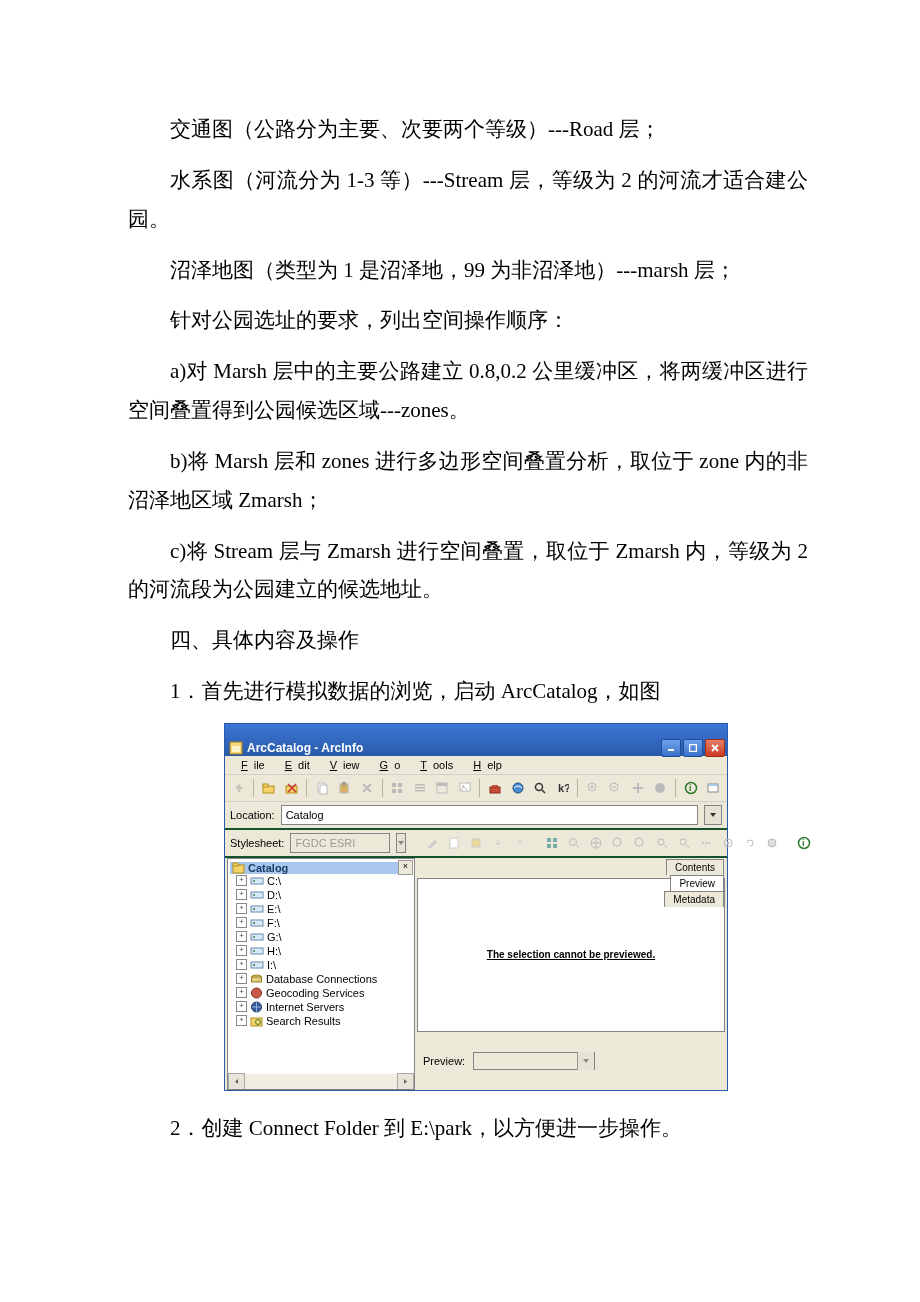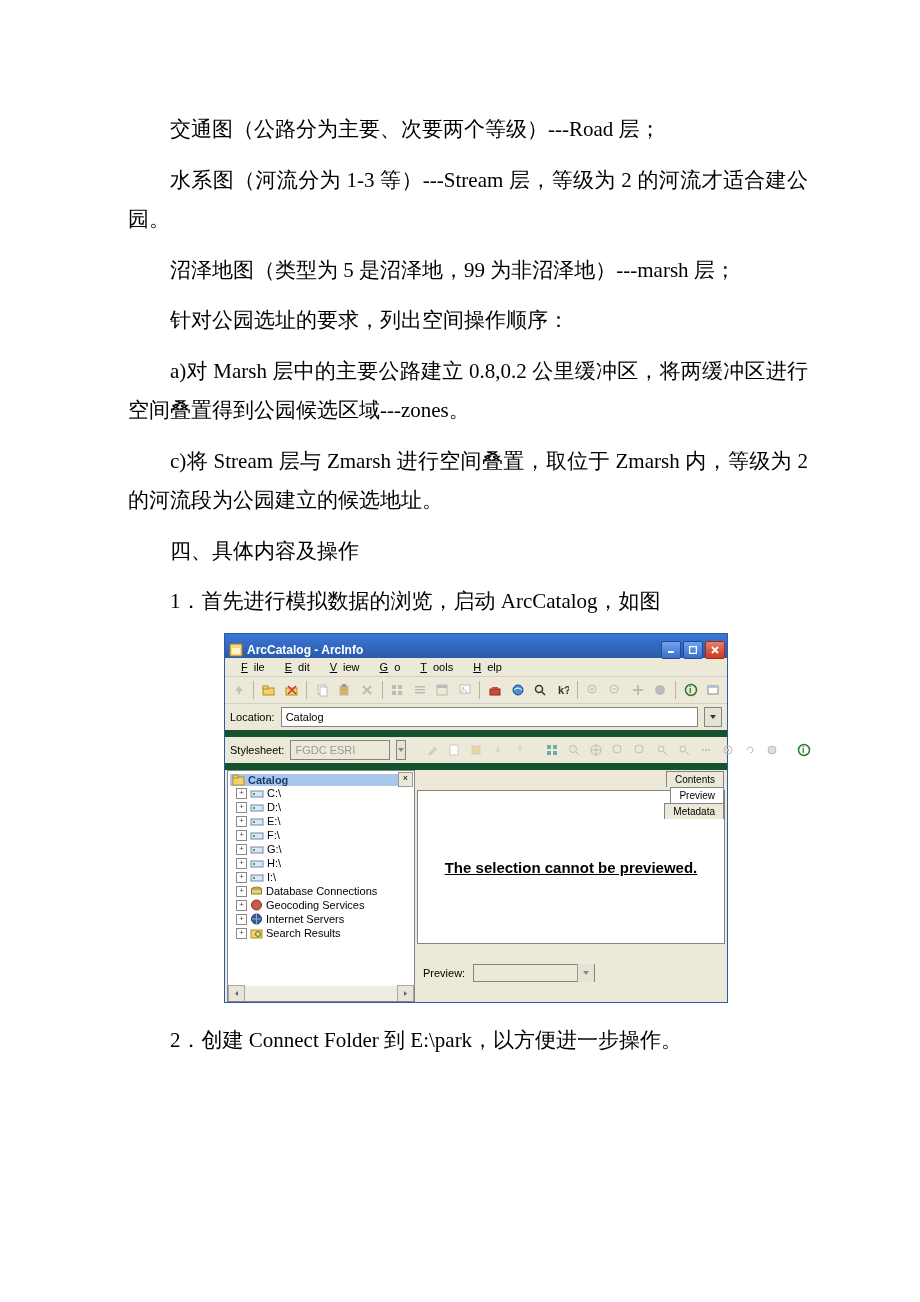--- a/index.html
+++ b/index.html
@@ -34,21 +34,21 @@
     background: #ece9d8;
     box-shadow: 0 0 0 1px #ece9d8 inset;
   }
   .titlebar {
     height: 16px;
     background: linear-gradient(to bottom, #3b77d6 0%, #2a5aa9 100%);
     display: flex;
     align-items: center;
     color: #fff;
     font-weight: bold;
-    padding: 8px 2px 0 4px;
+    padding: 16px 2px 0 4px;
   }
   .titlebar .app-icon {
     width: 14px; height: 14px; margin-right: 4px;
     display: inline-flex; align-items: center; justify-content: center;
   }
   .titlebar .title-text { flex: 1; font-size: 12px; }
   .win-btns { display: flex; gap: 2px; }
   .win-btn {
     width: 18px; height: 16px;
     background: linear-gradient(to bottom,#6fa3ec,#3a70c9);
@@ -77,21 +77,21 @@
     width: 18px; height: 18px;
     display:flex; align-items:center; justify-content:center;
     border: 1px solid transparent;
     border-radius:2px;
   }
   .tb-btn svg { display:block; }
 
   .field-row {
     display:flex; align-items:center; gap:6px;
     padding: 3px 5px;
-    border-bottom:7px solid #14532d;
+    border-bottom:2px solid #14532d;
   }
   .field-label { font-size:11px; }
   .text-input {
     flex:1;
     background:#fff;
     border:1px solid #848484;
     height:16px;
     padding:1px 4px;
     font-size:11px;
     display:flex; align-items:center;
@@ -171,41 +171,42 @@
     margin-right:1px;
     font-size:10px;
     position:relative; top:1px;
   }
   .tab.active { background:#fff; }
   .content-body {
     flex:1; background:#fff; border:1px solid #848484; border-top:none;
     display:flex; align-items:center; justify-content:center;
   }
   .msg-link {
-    font-weight:bold; text-decoration:underline; font-size:15px;
+    font-weight:bold; text-decoration:underline; font-size:10px;
   }
   .preview-row {
     display:flex; align-items:center; gap:8px;
     padding:20px 6px;
   }
   .preview-combo {
     width:120px; height:16px; border:1px solid #848484; background:#ece9d8;
     display:flex; align-items:center;
   }
   .preview-combo .pc-val { flex:1; padding:0 4px; color:#888; }
 </style>
 </head>
 <body>
 
 <div class="page">
   <p class="para">交通图（公路分为主要、次要两个等级）---Road 层；</p>
   <p class="para">水系图（河流分为 1-3 等）---Stream 层，等级为 2 的河流才适合建公园。</p>
-  <p class="para">沼泽地图（类型为 5 是沼泽地，99 为非沼泽地）---marsh 层；</p>
+  <p class="para">沼泽地图（类型为 1 是沼泽地，99 为非沼泽地）---marsh 层；</p>
   <p class="para">针对公园选址的要求，列出空间操作顺序：</p>
   <p class="para">a)对 Marsh 层中的主要公路建立 0.8,0.2 公里缓冲区，将两缓冲区进行空间叠置得到公园候选区域---zones。</p>
+  <p class="para">b)将 Marsh 层和 zones 进行多边形空间叠置分析，取位于 zone 内的非沼泽地区域 Zmarsh；</p>
   <p class="para">c)将 Stream 层与 Zmarsh 进行空间叠置，取位于 Zmarsh 内，等级为 2 的河流段为公园建立的候选地址。</p>
   <p class="para">四、具体内容及操作</p>
   <p class="para">1．首先进行模拟数据的浏览，启动 ArcCatalog，如图</p>
 
   <div class="screenshot-wrap">
     <div class="arc-window">
 
       <div class="titlebar">
         <span class="app-icon">
           <svg width="14" height="14">

